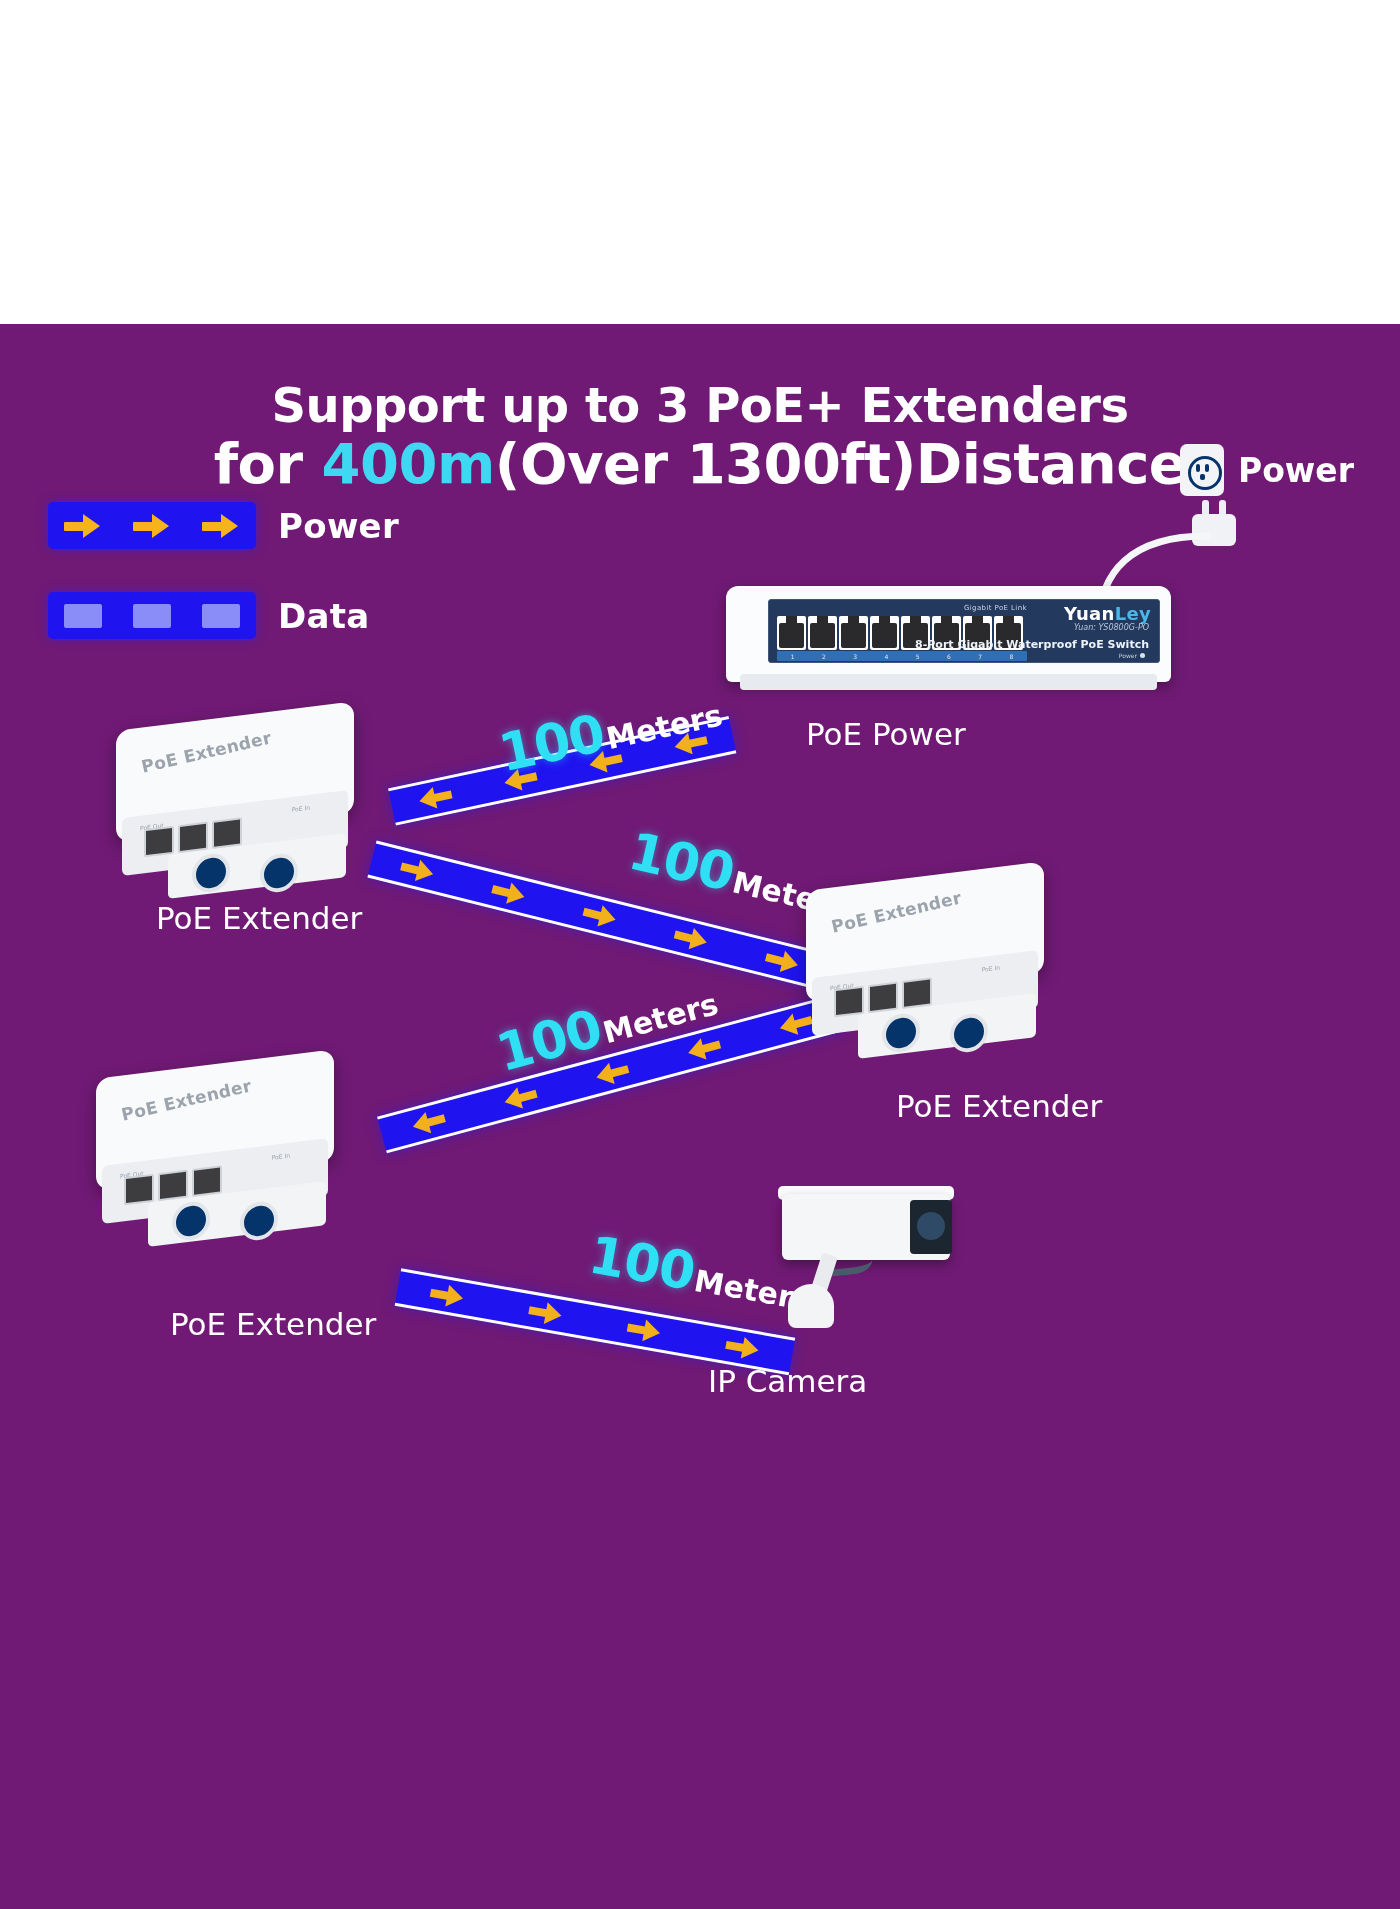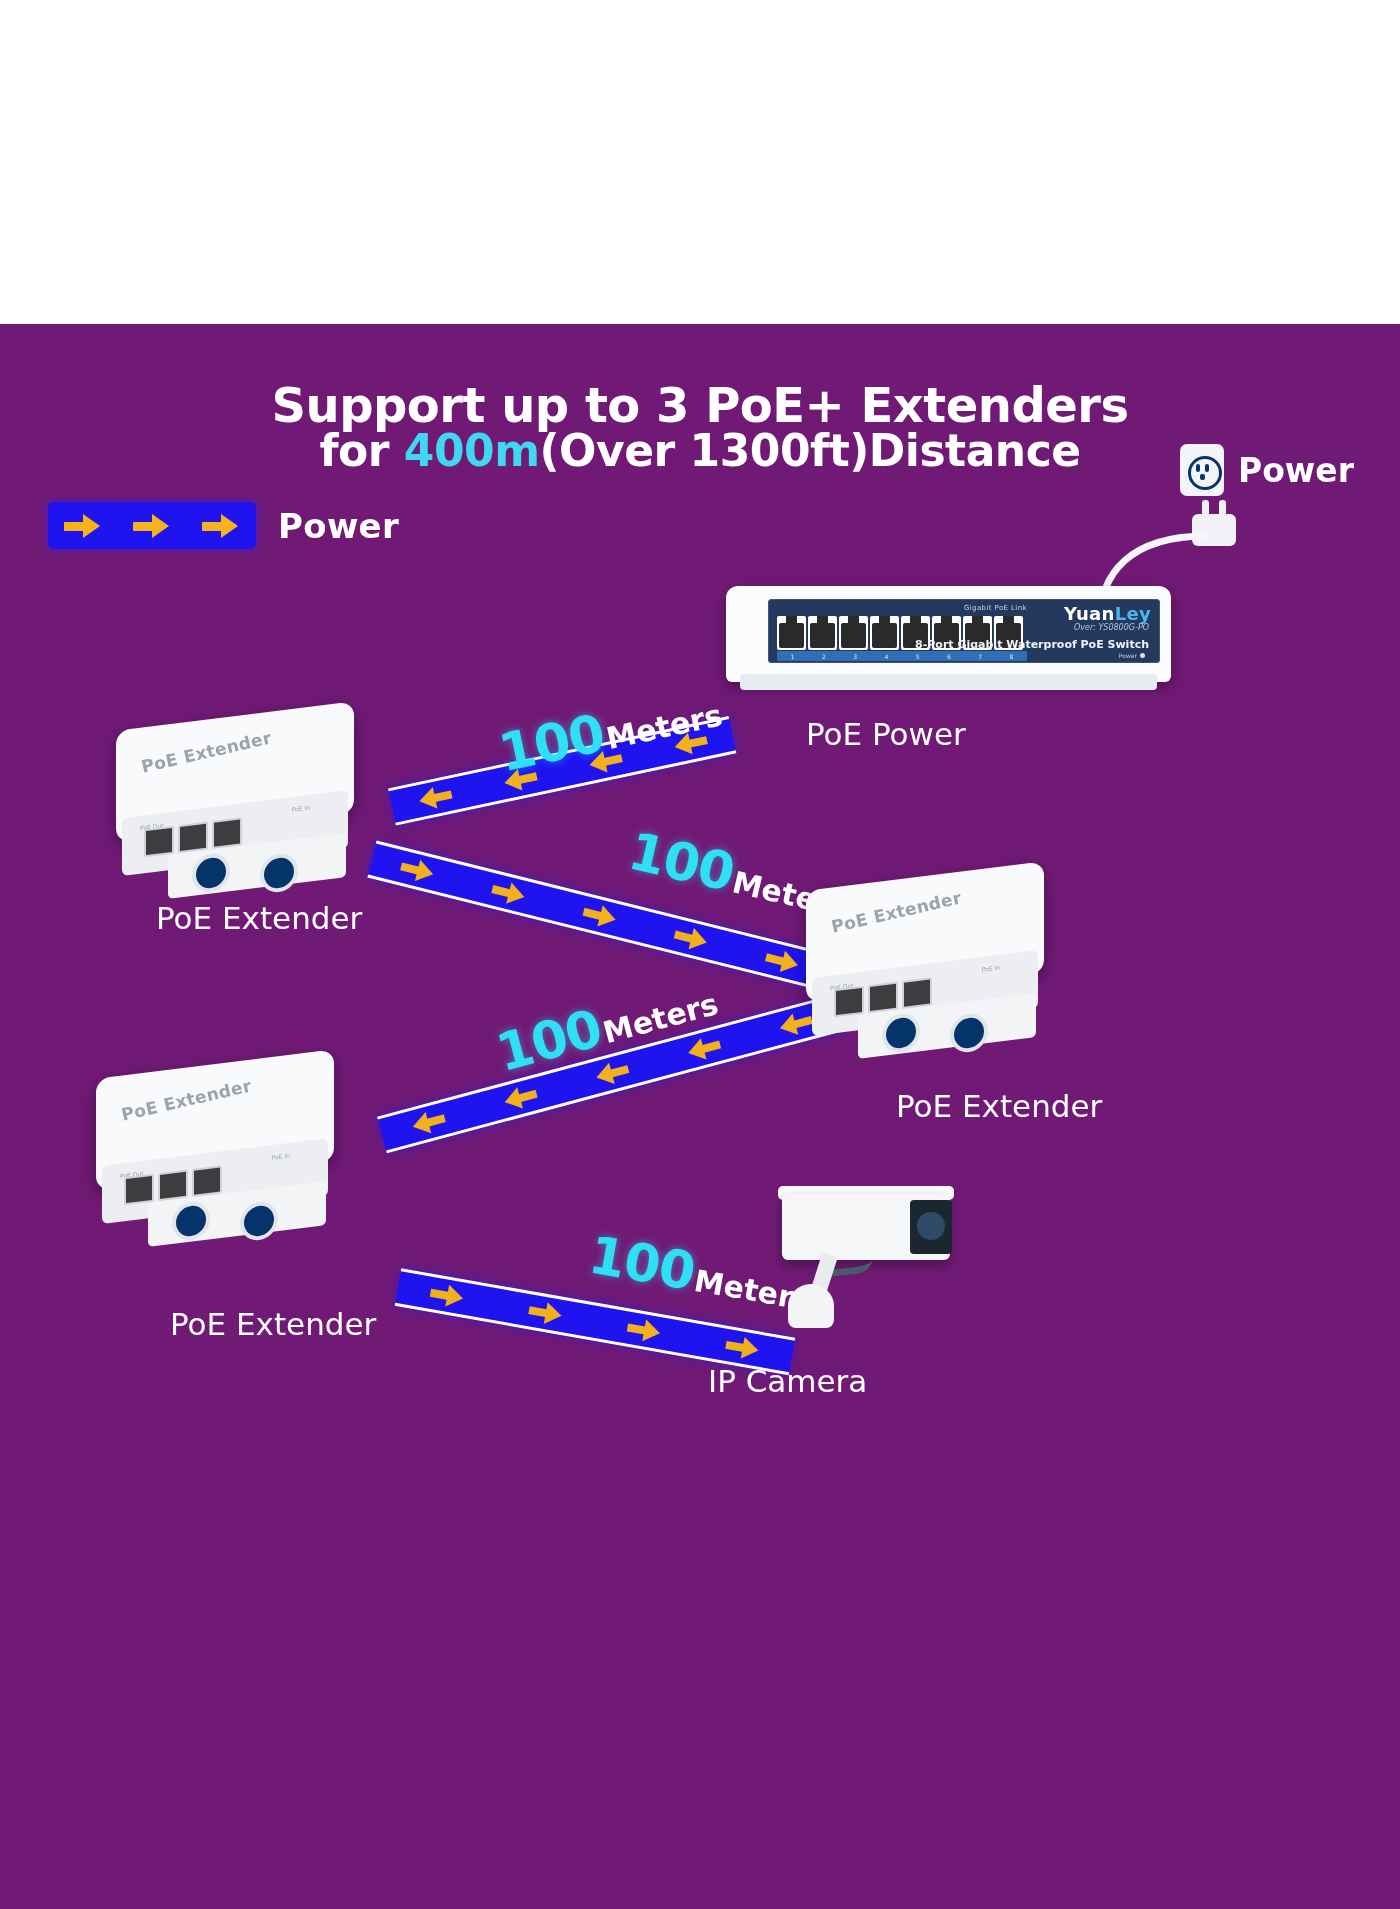--- a/index.html
+++ b/index.html
@@ -6,21 +6,21 @@
   body{width:1400px;height:1909px;position:relative;overflow:hidden;
        font-family:"DejaVu Sans","Liberation Sans",sans-serif;}
 
   
   #stage{position:absolute;left:0;top:324px;width:1400px;height:1585px;background:#701a75;overflow:hidden;}
 
   
   .title{position:absolute;left:0;width:1400px;text-align:center;color:#ffffff;
          font-weight:700;letter-spacing:-.5px;line-height:1.06;}
   #title-l1{top:56px;font-size:48px;}
-  #title-l2{top:104px;font-size:44px;}
+  #title-l2{top:110px;font-size:56px;}
   .hl{color:#3fd8f2;}
 
   
   .legend-row{position:absolute;display:flex;align-items:center;}
   .legend-bar{width:208px;height:47px;background:#1f14f0;border-radius:5px;
               display:flex;align-items:center;justify-content:space-around;
               box-shadow:0 0 10px rgba(40,30,255,.55);}
   .legend-label{color:#ffffff;font-size:34px;font-weight:600;margin-left:22px;
                 letter-spacing:.3px;}
   .arw{width:38px;height:26px;position:relative;}
@@ -129,20 +129,28 @@
 
   <div class="legend-row" style="left:48px;top:178px;">
     <div class="legend-bar">
       <span class="arw"></span>
       <span class="arw"></span>
       <span class="arw"></span>
     </div>
     <div class="legend-label">Power</div>
   </div>
 
+  <div class="legend-row" style="left:48px;top:268px;">
+    <div class="legend-bar">
+      <span class="dblk"></span>
+      <span class="dblk"></span>
+      <span class="dblk"></span>
+    </div>
+    <div class="legend-label">Data</div>
+  </div>
 
   <div id="outlet-wrap">
     <div class="outlet">
       <span class="sock"></span>
       <span class="p1"></span>
       <span class="p2"></span>
       <span class="p3"></span>
     </div>
     <div id="outlet-label">Power</div>
   </div>
@@ -255,21 +263,21 @@
           <span class="sw-num">1</span>
           <span class="sw-num">2</span>
           <span class="sw-num">3</span>
           <span class="sw-num">4</span>
           <span class="sw-num">5</span>
           <span class="sw-num">6</span>
           <span class="sw-num">7</span>
           <span class="sw-num">8</span>
         </div>
         <div class="sw-brand"><span>Yuan</span><i>Ley</i></div>
-        <div class="sw-model">Over: YS0800G-PO</div>
+        <div class="sw-model">Yuan: YS0800G-PO</div>
         <div class="sw-desc">8-Port Gigabit Waterproof PoE Switch</div>
         <div class="sw-pwr"><span>Power</span><b></b></div>
       </div>
     </div>
     <div class="sw-base"></div>
   </div>
   <div class="dev-label" style="left:806px;top:392px;">PoE Power</div>
 
   <div class="ext" style="left:96px;top:392px;">
     <div class="top"></div>

